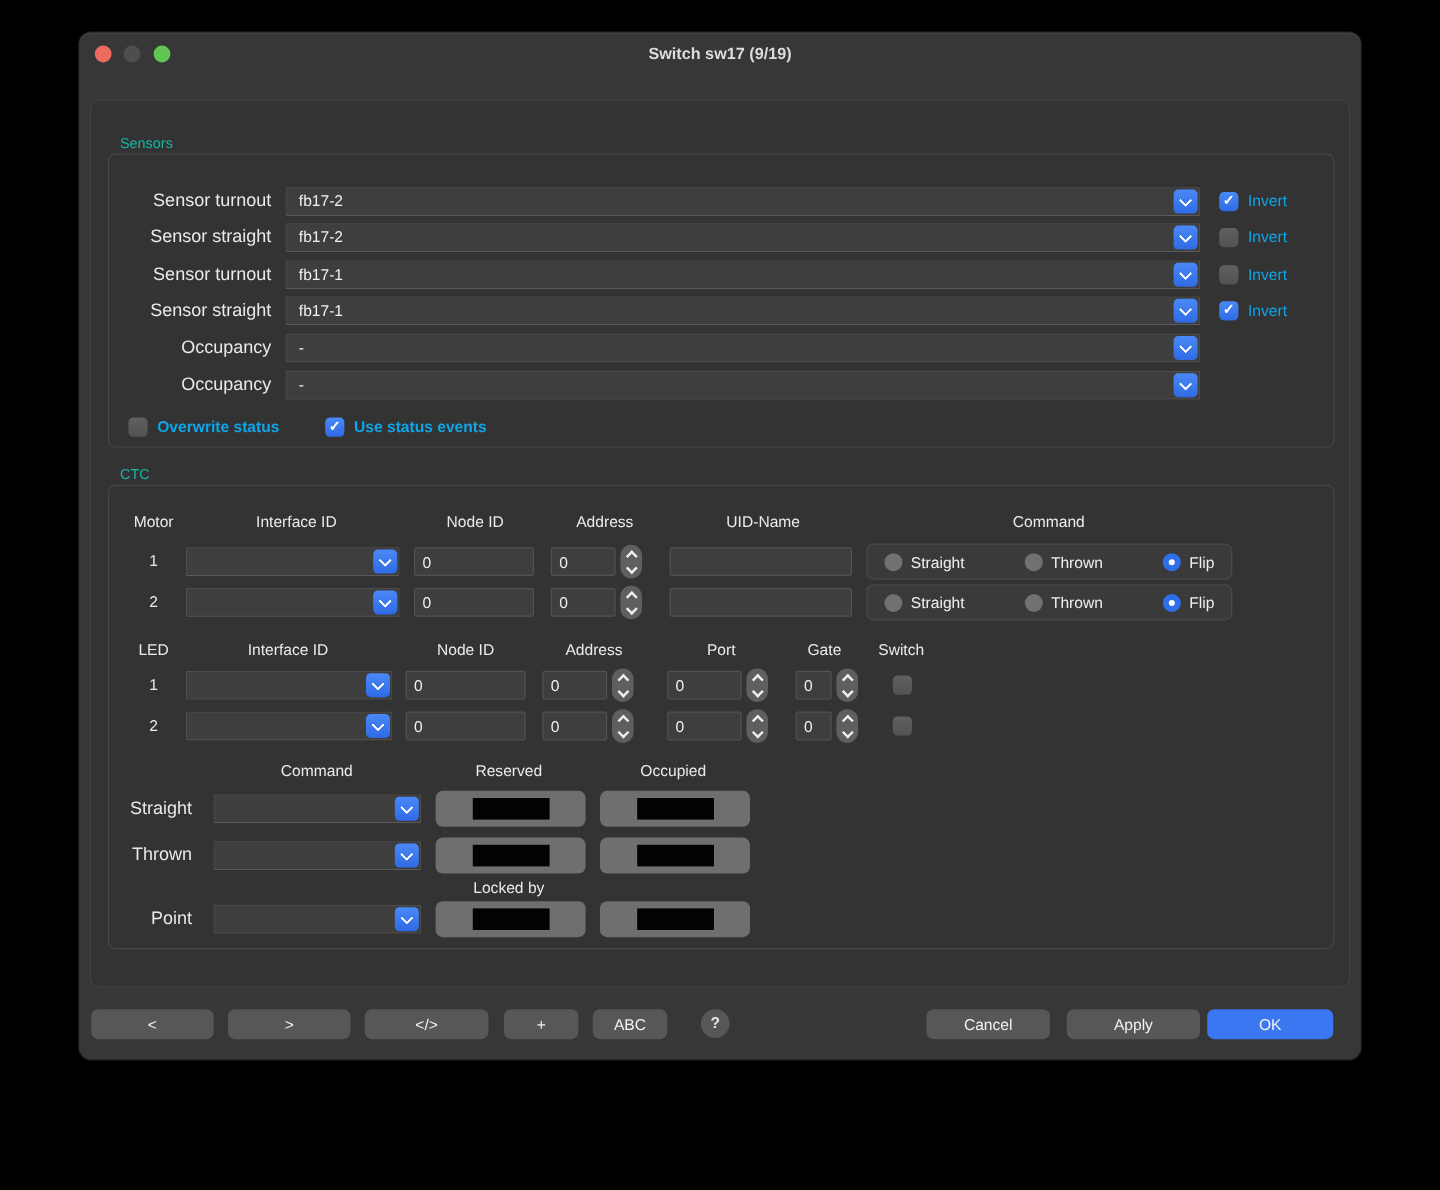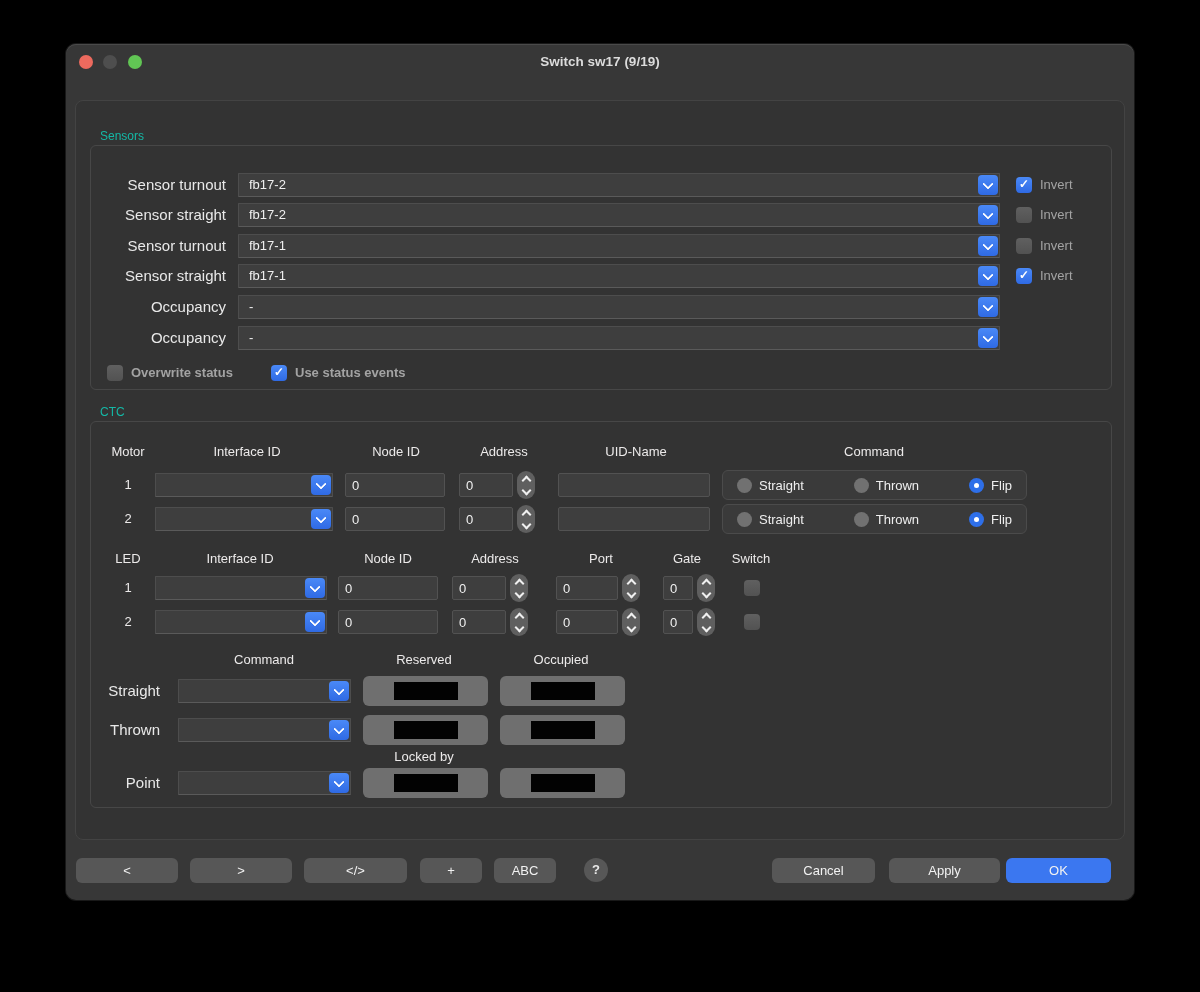--- a/index.html
+++ b/index.html
@@ -1,17 +1,17 @@
 <!DOCTYPE html>
 <html><head>
 <meta charset="utf-8">
 <style>
   html,body{margin:0;padding:0;}
   body{width:1200px;height:992px;background:#000;font-family:"Liberation Sans",sans-serif;position:relative;overflow:hidden;}
-  .window{position:absolute;left:66px;top:44px;width:1068px;height:856px;background:#373737;border-radius:10px;
+  .window{position:absolute;left:66px;top:27px;width:1068px;height:856px;background:#373737;border-radius:10px;
           box-shadow:0 0 0 1px #181818, inset 0 1px 0 #4a4a4a;color:#e8e8e8;}
   
   .titlebar{position:absolute;left:0;top:0;right:0;height:36px;}
   .light{position:absolute;top:11px;width:14px;height:14px;border-radius:50%;}
   .title{position:absolute;left:0;right:0;top:10px;text-align:center;font-size:13.5px;font-weight:bold;color:#dcdcdc;}
   
   .tabbar{position:absolute;top:42px;left:50%;transform:translateX(-50%);height:26px;display:flex;align-items:center;
           background:#3d3d3d;border:1px solid #4a4a4a;border-radius:7px;padding:0 2px;z-index:5;}
   .tab{padding:0 13px;height:22px;line-height:22px;font-size:13px;color:#ececec;border-radius:5px;white-space:nowrap;}
   .tab.selected{background:#6d6d6d;}
@@ -29,21 +29,21 @@
   .combo .cbtn{position:absolute;right:1px;top:1px;width:20px;height:20px;border-radius:4px;background:linear-gradient(#4a89f7,#2f6ae4);}
   .chv-d{display:block;width:6px;height:6px;border-left:2px solid #fff;border-bottom:2px solid #fff;transform:rotate(-45deg);margin:5px 0 0 6px;border-radius:1px;}
   .field{position:absolute;height:24px;background:#3e3e3e;border:1px solid #525252;border-radius:2px;box-sizing:border-box;
          color:#f0f0f0;font-size:13px;font-family:"Liberation Sans",sans-serif;padding:0 6px;outline:none;}
   .stepper{position:absolute;width:18px;height:28px;background:#5f5f5f;border-radius:9px;display:flex;flex-direction:column;align-items:center;justify-content:center;gap:3px;}
   .chv-u2{width:5px;height:5px;border-top:2px solid #efefef;border-right:2px solid #efefef;transform:rotate(-45deg);}
   .chv-d2{width:5px;height:5px;border-bottom:2px solid #efefef;border-right:2px solid #efefef;transform:rotate(45deg);}
   .check{position:absolute;width:16px;height:16px;border-radius:4px;background:linear-gradient(#606060,#525252);}
   .check.checked{background:linear-gradient(#4a89f7,#2f6ae4);}
   .check.checked::after{content:"\2713";position:absolute;left:3px;top:0px;color:#fff;font-size:12px;font-weight:bold;}
-  .cklbl{position:absolute;font-size:13px;color:#a3a3a3;line-height:16px;white-space:nowrap;}
+  .cklbl{position:absolute;font-size:13px;color:#0ea5e9;line-height:16px;white-space:nowrap;}
   .cmdbox{position:absolute;height:30px;background:#3a3a3a;border:1px solid #4b4b4b;border-radius:6px;box-sizing:border-box;
           display:flex;align-items:center;justify-content:space-between;padding:0 14px;}
   .radio-opt{display:flex;align-items:center;gap:7px;}
   .radio{width:15px;height:15px;border-radius:50%;background:#717171;position:relative;}
   .radio.sel{background:#2e6fe9;}
   .radio.sel::after{content:"";position:absolute;left:5px;top:5px;width:5px;height:5px;border-radius:50%;background:#fff;}
   .radio-lbl{font-size:13px;color:#efefef;}
   .swatch{position:absolute;width:125px;height:30px;background:#6f6f6f;border-radius:6px;display:flex;align-items:center;justify-content:center;}
   .swatch .inner{width:64px;height:18px;background:#020202;}
   

